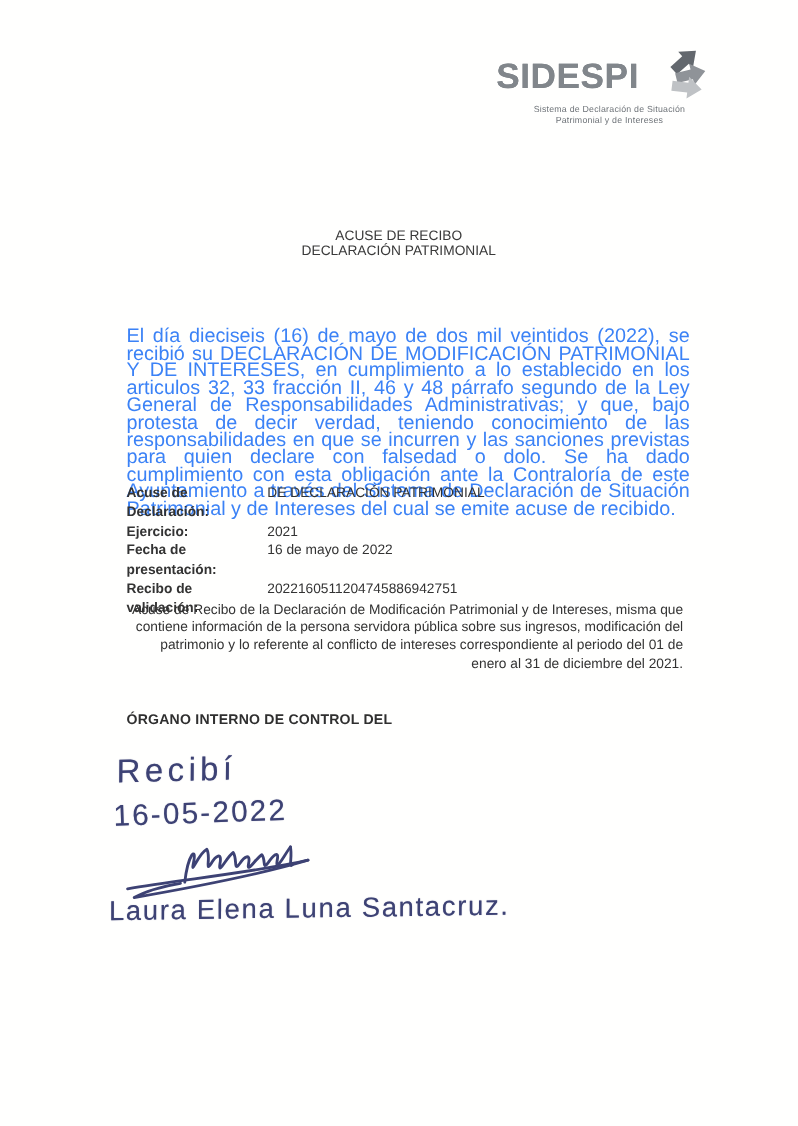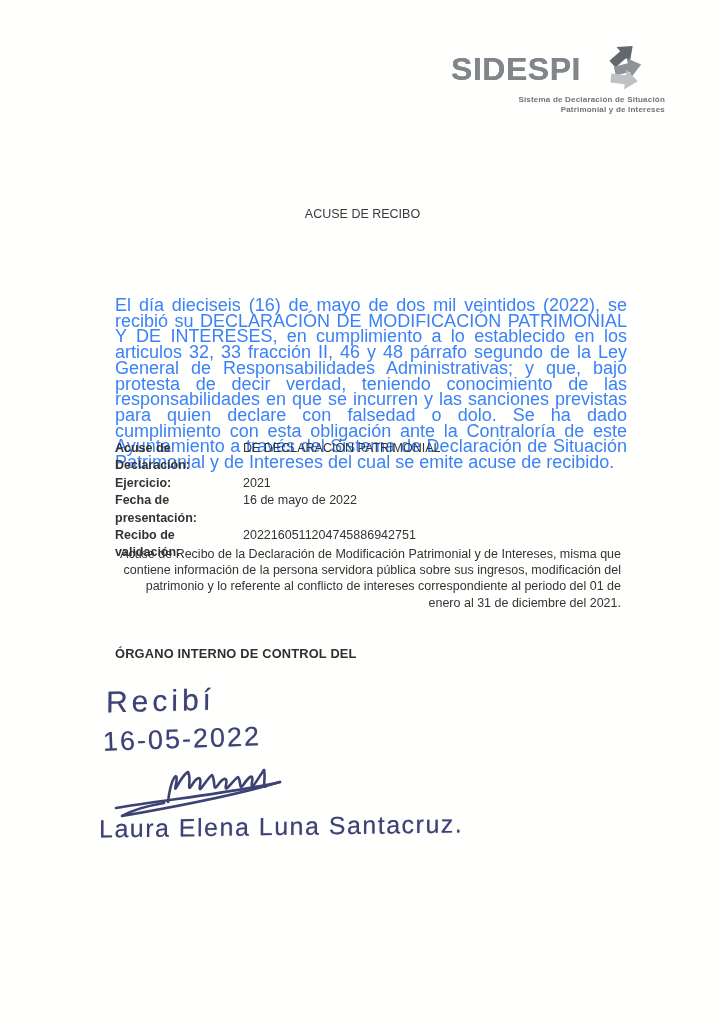--- a/index.html
+++ b/index.html
@@ -14,22 +14,22 @@
   
   .logo-block{position:absolute;top:46px;left:443px;width:222px;text-align:center;}
   .logo-row{display:flex;align-items:center;justify-content:center;gap:18px;}
   .logo-text{
     font-size:32px;font-weight:bold;color:#81868b;
     letter-spacing:0.5px;line-height:1;
     text-shadow:0 0 0.6px #81868b;
   }
   .logo-arrows{width:58px;height:52px;margin-top:-6px;}
   .logo-tagline{
-    margin-top:3px;font-size:8px;font-weight:bold;color:#6e7378;
-    line-height:1.3;letter-spacing:0.2px;text-align:right;
+    margin-top:3px;font-size:8px;font-weight:normal;color:#6e7378;
+    line-height:1.3;letter-spacing:0.2px;
   }
   
   .doc-title{
     position:absolute;top:163px;left:0;width:100%;
     text-align:center;font-size:12.5px;line-height:14px;color:#3a3a3a;margin-top:44px;
   }
   
   .name-block{
     position:absolute;top:252px;left:115px;
     font-weight:bold;font-size:12.8px;line-height:15px;color:#2f2f2f;
@@ -91,20 +91,21 @@
       </svg>
     </div>
     <div class="logo-tagline">
       <div>Sistema de Declaración de Situación</div>
       <div>Patrimonial y de Intereses</div>
     </div>
   </div>
 
   <div class="doc-title">
     <div>ACUSE DE RECIBO</div>
+    <div>DECLARACIÓN PATRIMONIAL</div>
   </div>
 
 
   <div class="para1">El día dieciseis (16) de mayo de dos mil veintidos (2022), se recibió su DECLARACIÓN DE MODIFICACIÓN PATRIMONIAL Y DE INTERESES, en cumplimiento a lo establecido en los articulos 32, 33 fracción II, 46 y 48 párrafo segundo de la Ley General de Responsabilidades Administrativas; y que, bajo protesta de decir verdad, teniendo conocimiento de las responsabilidades en que se incurren y las sanciones previstas para quien declare con falsedad o dolo. Se ha dado cumplimiento con esta obligación ante la Contraloría de este Ayuntamiento a través del Sistema de Declaración de Situación Patrimonial y de Intereses del cual se emite acuse de recibido.</div>
 
   <div class="details">
     <div class="row">
       <span class="lbl">Acuse de Declaración:</span>
       <span class="val">DE DECLARACIÓN PATRIMONIAL</span>
     </div>

